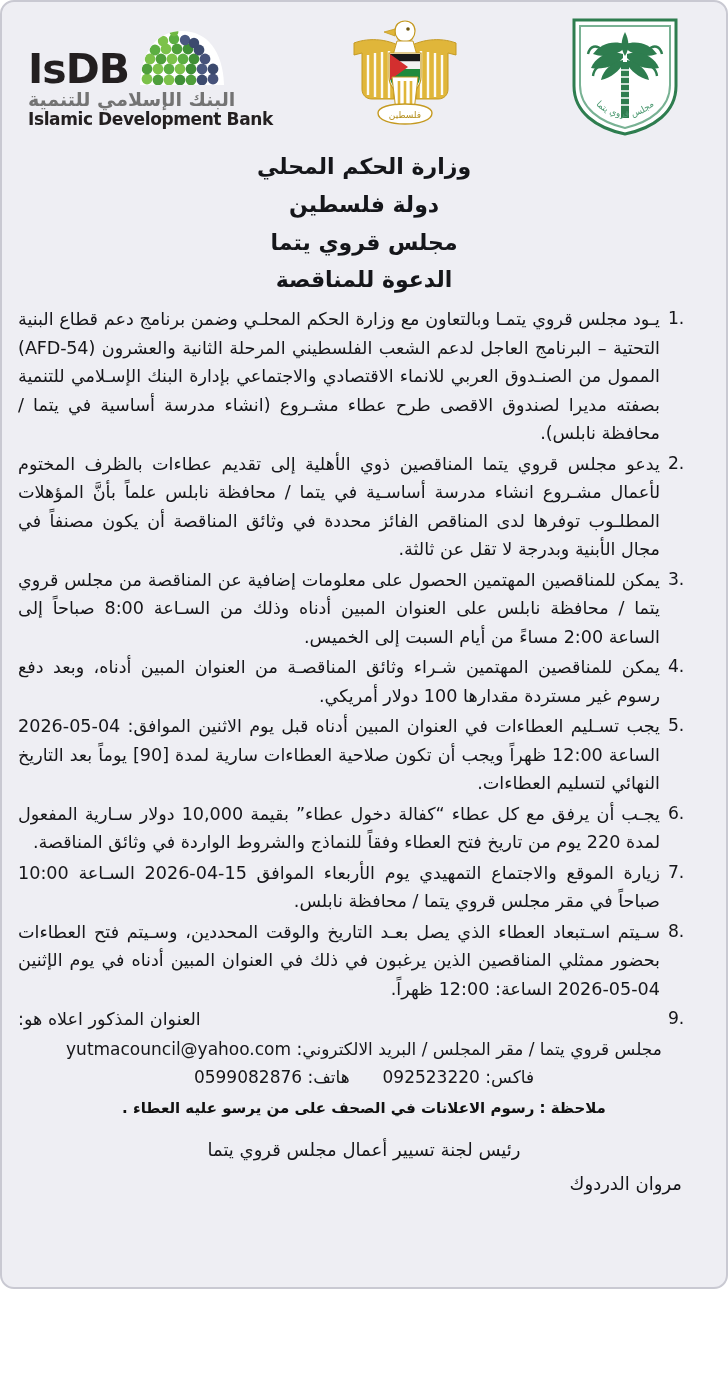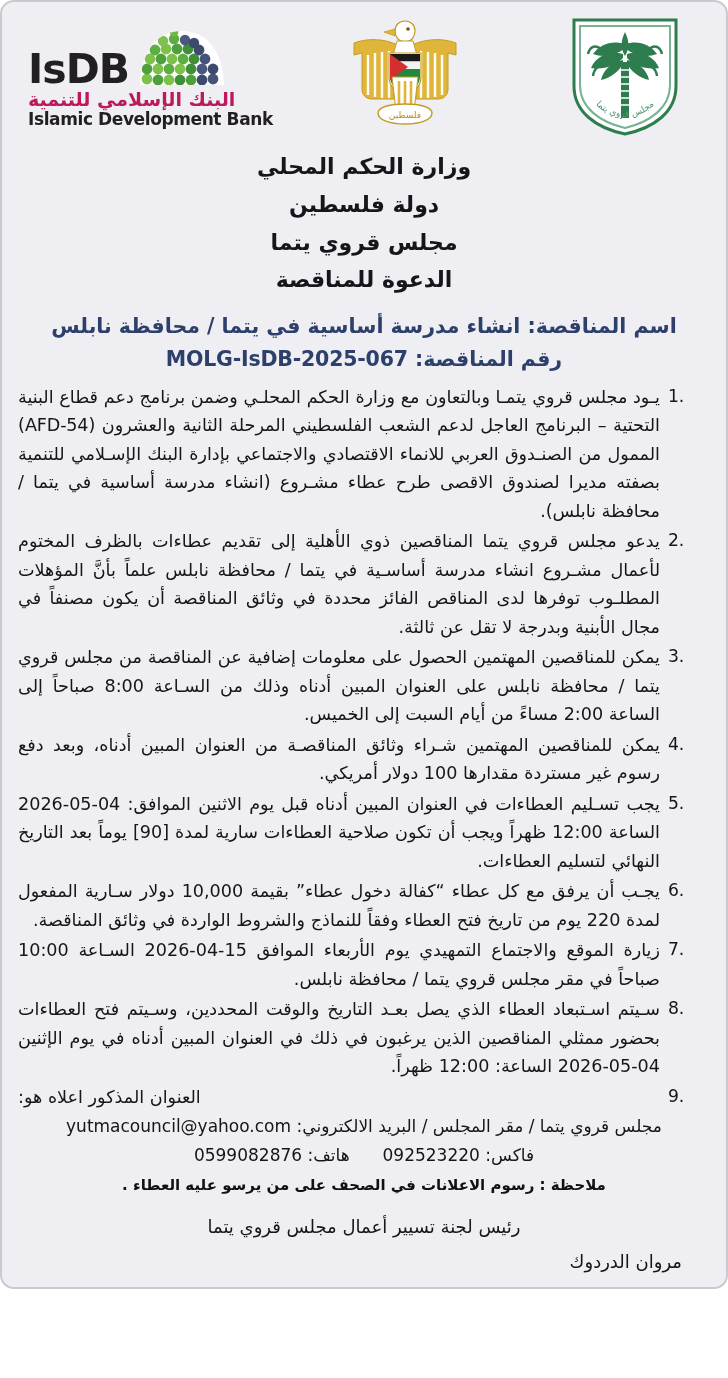--- a/index.html
+++ b/index.html
@@ -52,21 +52,21 @@
     font-family: "DejaVu Sans", sans-serif;
     font-weight: bold;
     font-size: 41px;
     letter-spacing: -1px;
     color: #231f20;
   }
   .isdb-dome { display:block; }
   .isdb-ar {
     font-size: 19px;
     font-weight: bold;
-    color: #be185d;
+    color: #737373;
     direction: rtl;
     letter-spacing: -0.3px;
   }
   .isdb-en {
     font-size: 17px;
     font-weight: bold;
     color: #231f20;
     margin-top: 2px;
     letter-spacing: -0.4px;
   }
@@ -327,27 +327,20 @@
     </div>
   </div>
 
   <div class="headings">
     <div class="hline">وزارة الحكم المحلي</div>
     <div class="hline">دولة فلسطين</div>
     <div class="hline">مجلس قروي يتما</div>
     <div class="hline">الدعوة للمناقصة</div>
   </div>
 
-  <div class="title-block">
-    <div class="tender-name">اسم المناقصة: انشاء مدرسة أساسية في يتما / محافظة نابلس</div>
-    <div class="tender-no">
-      <span>رقم المناقصة:</span>
-      <span class="lat">MOLG-IsDB-2025-067</span>
-    </div>
-  </div>
 
   <ol class="clauses">
     <li>يـود مجلس قروي يتمـا وبالتعاون مع وزارة الحكم المحلـي وضمن برنامج دعم قطاع البنية التحتية – البرنامج العاجل لدعم الشعب الفلسطيني المرحلة الثانية والعشرون (AFD-54) الممول من الصنـدوق العربي للانماء الاقتصادي والاجتماعي بإدارة البنك الإسـلامي للتنمية بصفته مديرا لصندوق الاقصى طرح عطاء مشـروع (انشاء مدرسة أساسية في يتما / محافظة نابلس).</li>
     <li>يدعو مجلس قروي يتما المناقصين ذوي الأهلية إلى تقديم عطاءات بالظرف المختوم لأعمال مشـروع انشاء مدرسة أساسـية في يتما / محافظة نابلس علماً بأنَّ المؤهلات المطلـوب توفرها لدى المناقص الفائز محددة في وثائق المناقصة أن يكون مصنفاً في مجال الأبنية وبدرجة لا تقل عن ثالثة.</li>
     <li>يمكن للمناقصين المهتمين الحصول على معلومات إضافية عن المناقصة من مجلس قروي يتما / محافظة نابلس على العنوان المبين أدناه وذلك من السـاعة 8:00 صباحاً إلى الساعة 2:00 مساءً من أيام السبت إلى الخميس.</li>
     <li>يمكن للمناقصين المهتمين شـراء وثائق المناقصـة من العنوان المبين أدناه، وبعد دفع رسوم غير مستردة مقدارها 100 دولار أمريكي.</li>
     <li>يجب تسـليم العطاءات في العنوان المبين أدناه قبل يوم الاثنين الموافق: 04-05-2026 الساعة 12:00 ظهراً ويجب أن تكون صلاحية العطاءات سارية لمدة [90] يوماً بعد التاريخ النهائي لتسليم العطاءات.</li>
     <li>يجـب أن يرفق مع كل عطاء “كفالة دخول عطاء” بقيمة 10,000 دولار سـارية المفعول لمدة 220 يوم من تاريخ فتح العطاء وفقاً للنماذج والشروط الواردة في وثائق المناقصة.</li>
     <li>زيارة الموقع والاجتماع التمهيدي يوم الأربعاء الموافق 15-04-2026 السـاعة 10:00 صباحاً في مقر مجلس قروي يتما / محافظة نابلس.</li>
     <li>سـيتم اسـتبعاد العطاء الذي يصل بعـد التاريخ والوقت المحددين، وسـيتم فتح العطاءات بحضور ممثلي المناقصين الذين يرغبون في ذلك في العنوان المبين أدناه في يوم الإثنين 04-05-2026 الساعة: 12:00 ظهراً.</li>

